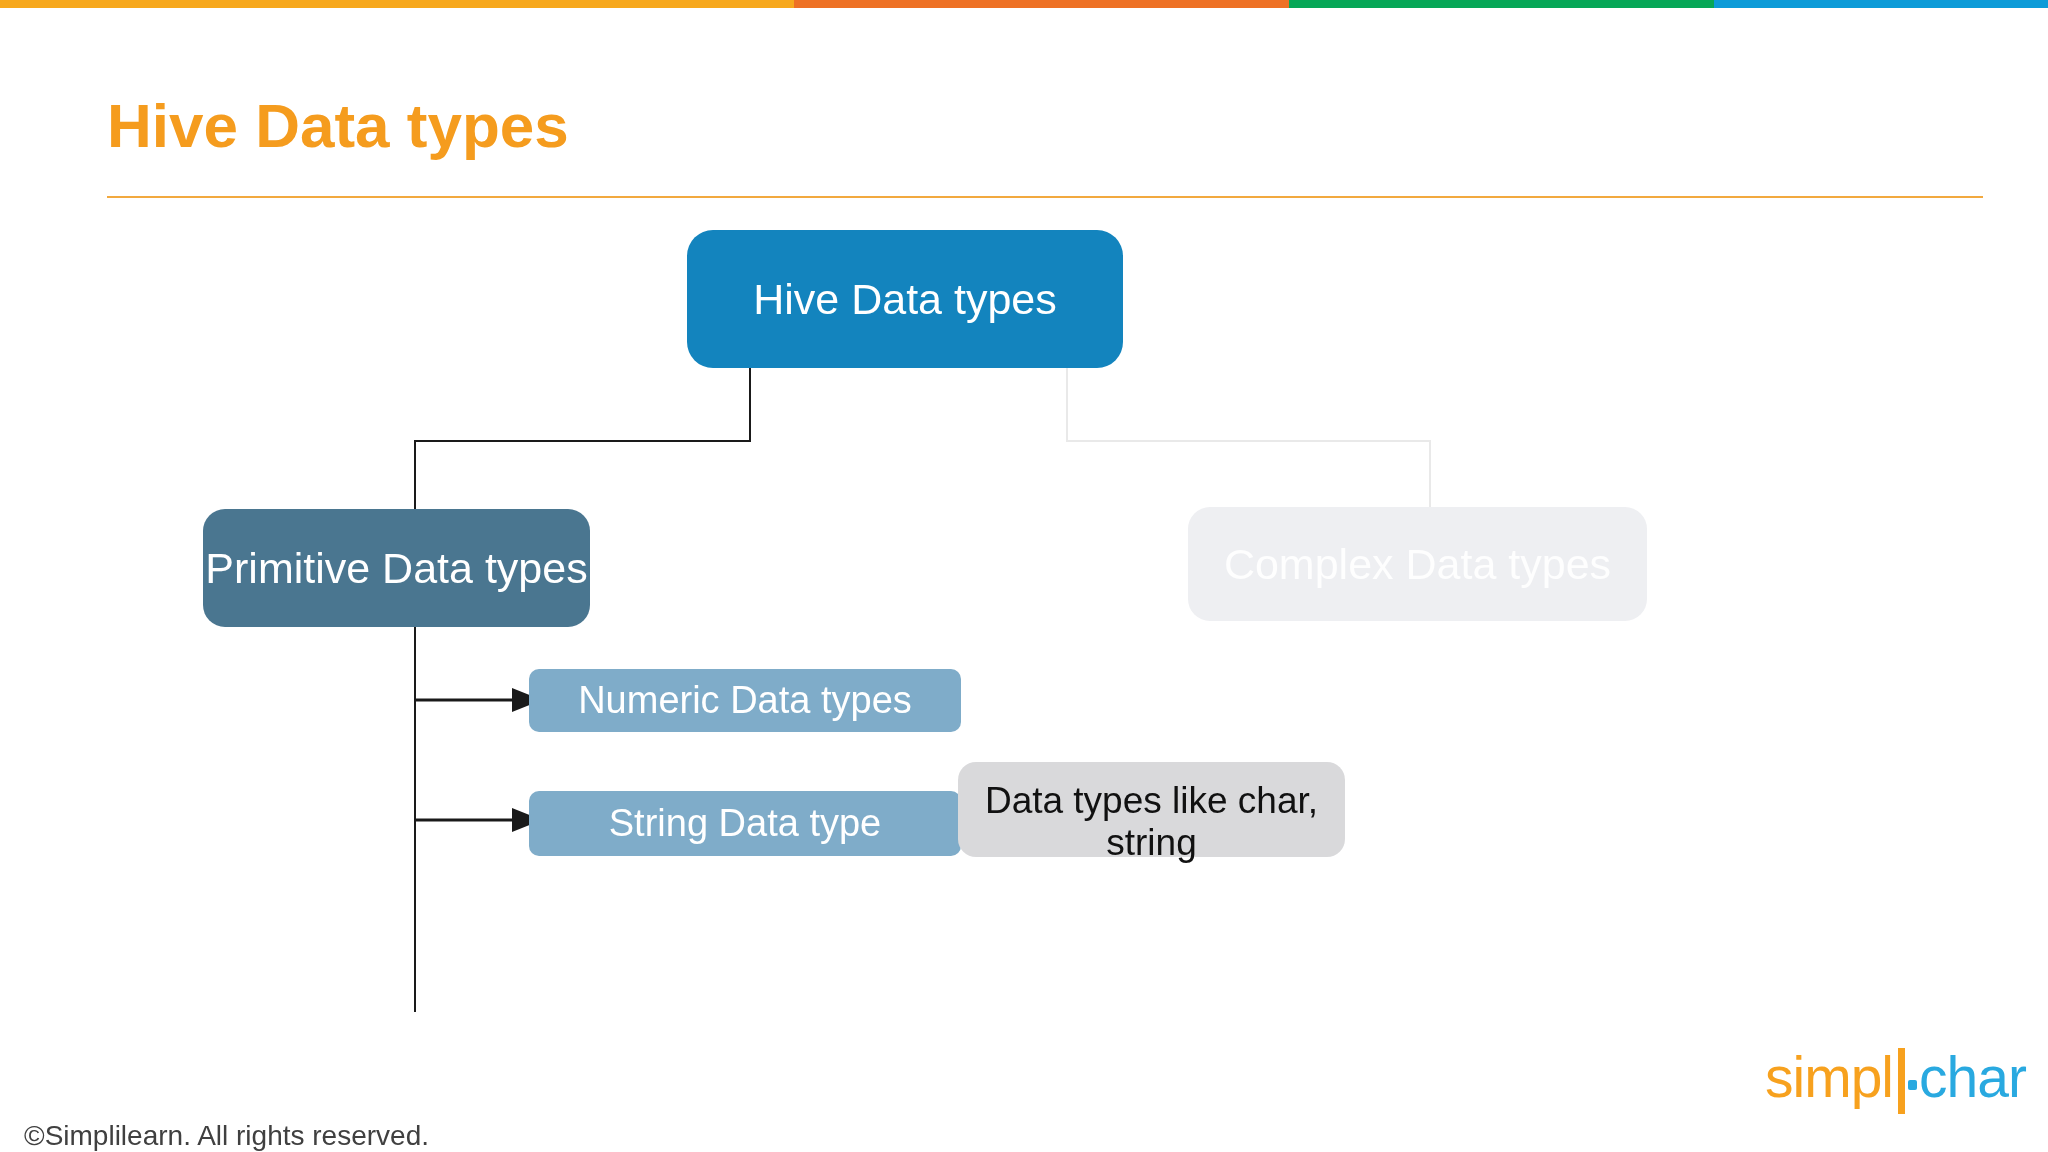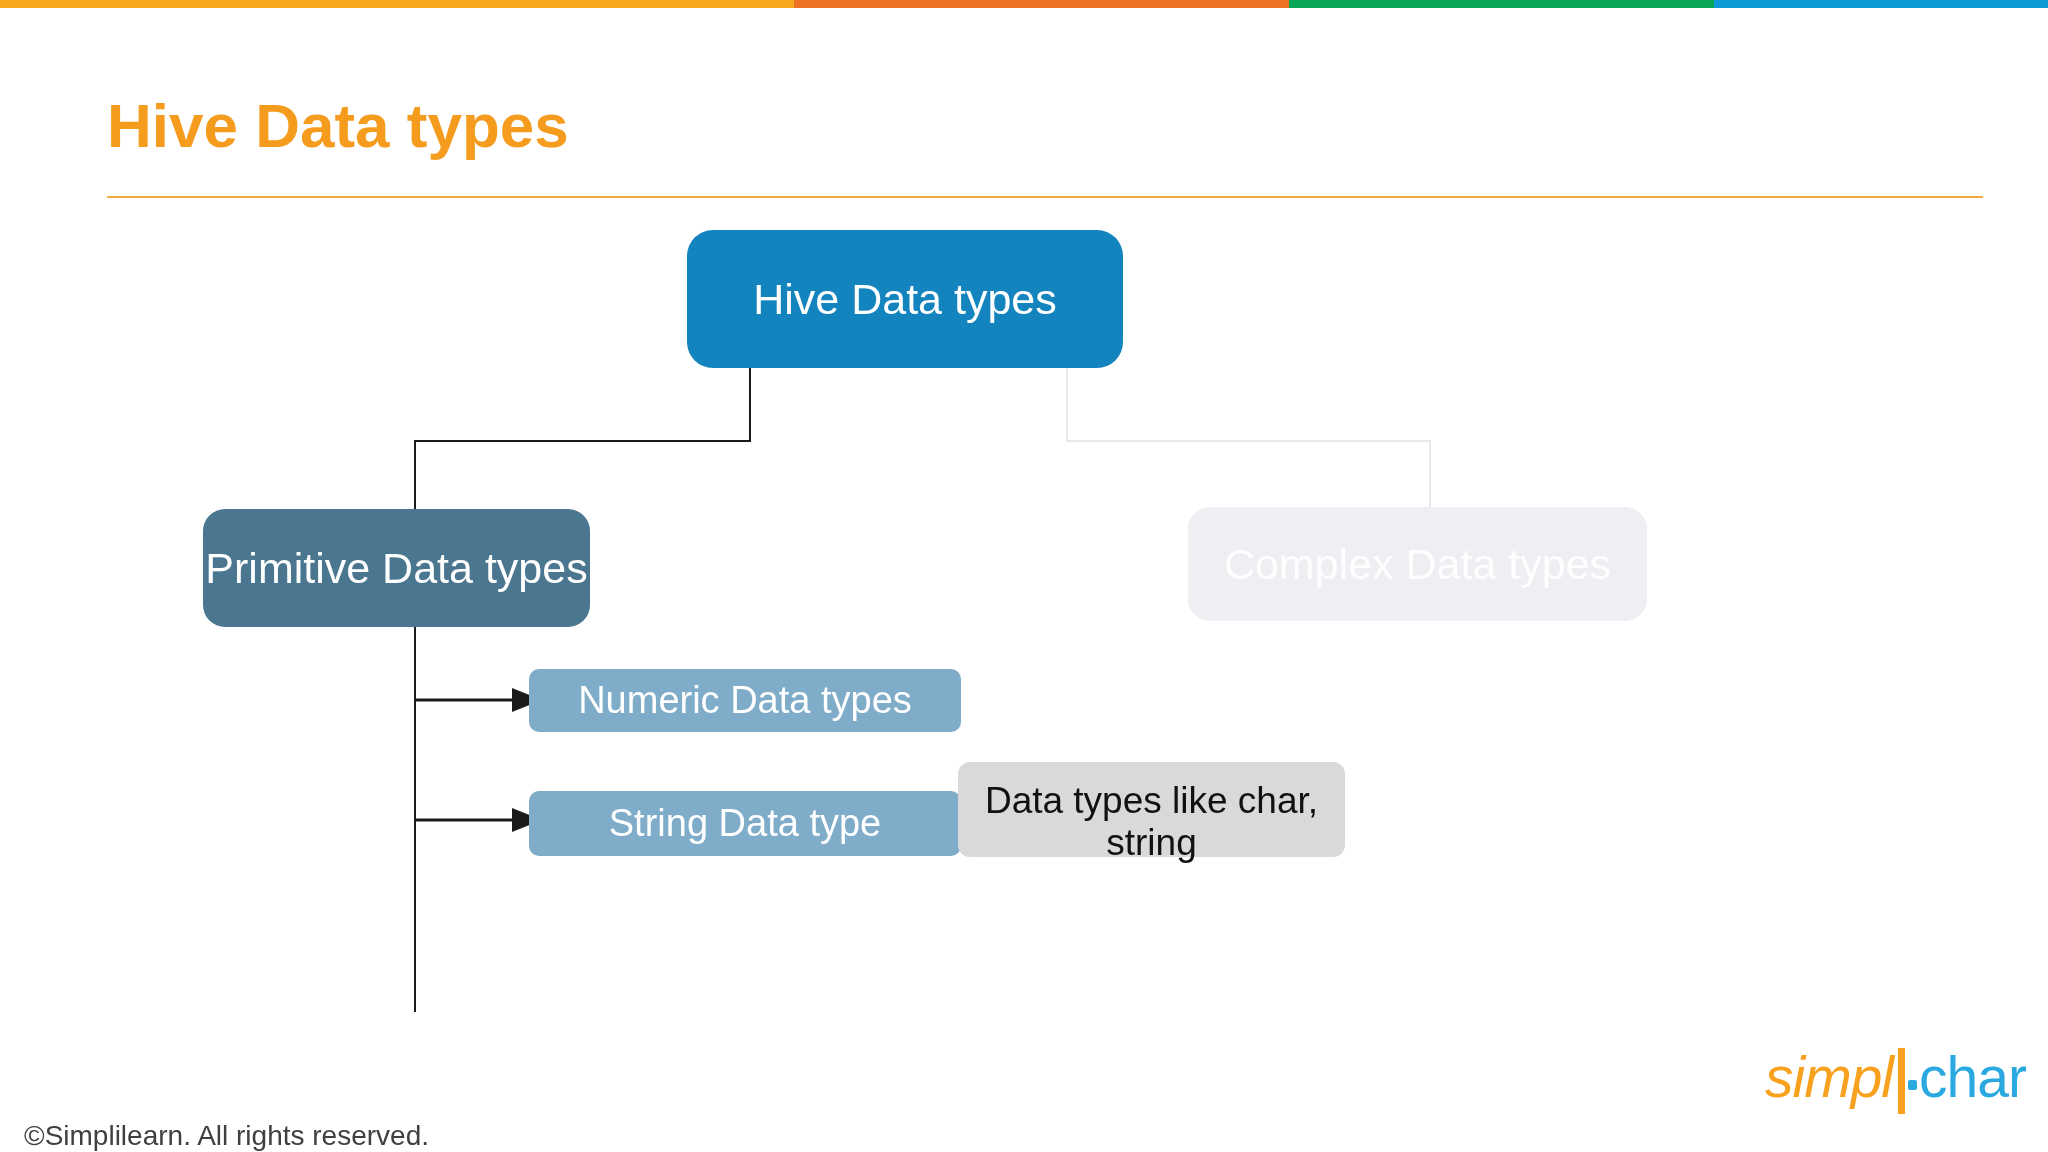--- a/index.html
+++ b/index.html
@@ -50,37 +50,37 @@
   }
   .numeric-box{
     left:529px;top:669px;width:432px;height:63px;border-radius:10px;
     background:#7FACC9;font-size:38px;
   }
   .string-box{
     left:529px;top:791px;width:432px;height:65px;border-radius:10px;
     background:#7FACC9;font-size:38px;
   }
   .note-box{
-    left:958px;top:762px;width:387px;height:95px;border-radius:12px;
+    left:958px;top:762px;width:387px;height:95px;border-radius:18px;
     background:#D9D9DB;color:#111111;font-size:37px;
     align-items:flex-start;padding-top:0;
   }
   .note-box .note-text{margin-top:18px;}
 
   
   .copyright{
     position:absolute;left:24px;top:1120px;
     font-size:28px;color:#404040;
   }
   .logo{
     position:absolute;left:1765px;top:1044px;
     display:inline-flex;align-items:flex-start;
     font-size:57px;font-weight:400;letter-spacing:-1px;
   }
-  .logo .lg-orange{color:#F7A11E;font-style:italic;}
+  .logo .lg-orange{color:#F7A11E;}
   .logo .lg-blue{color:#29A9E0;}
   .logo .lg-bar{display:inline-block;width:7px;height:66px;background:#F7A11E;margin:4px 1px 0 5px;}
   .logo .lg-dot{display:inline-block;width:9px;height:10px;background:#29A9E0;margin:36px 2px 0 2px;border-radius:2px;}
 </style>
 </head>
 <body>
 
 <div class="slide">
 
   <div class="topbar">

